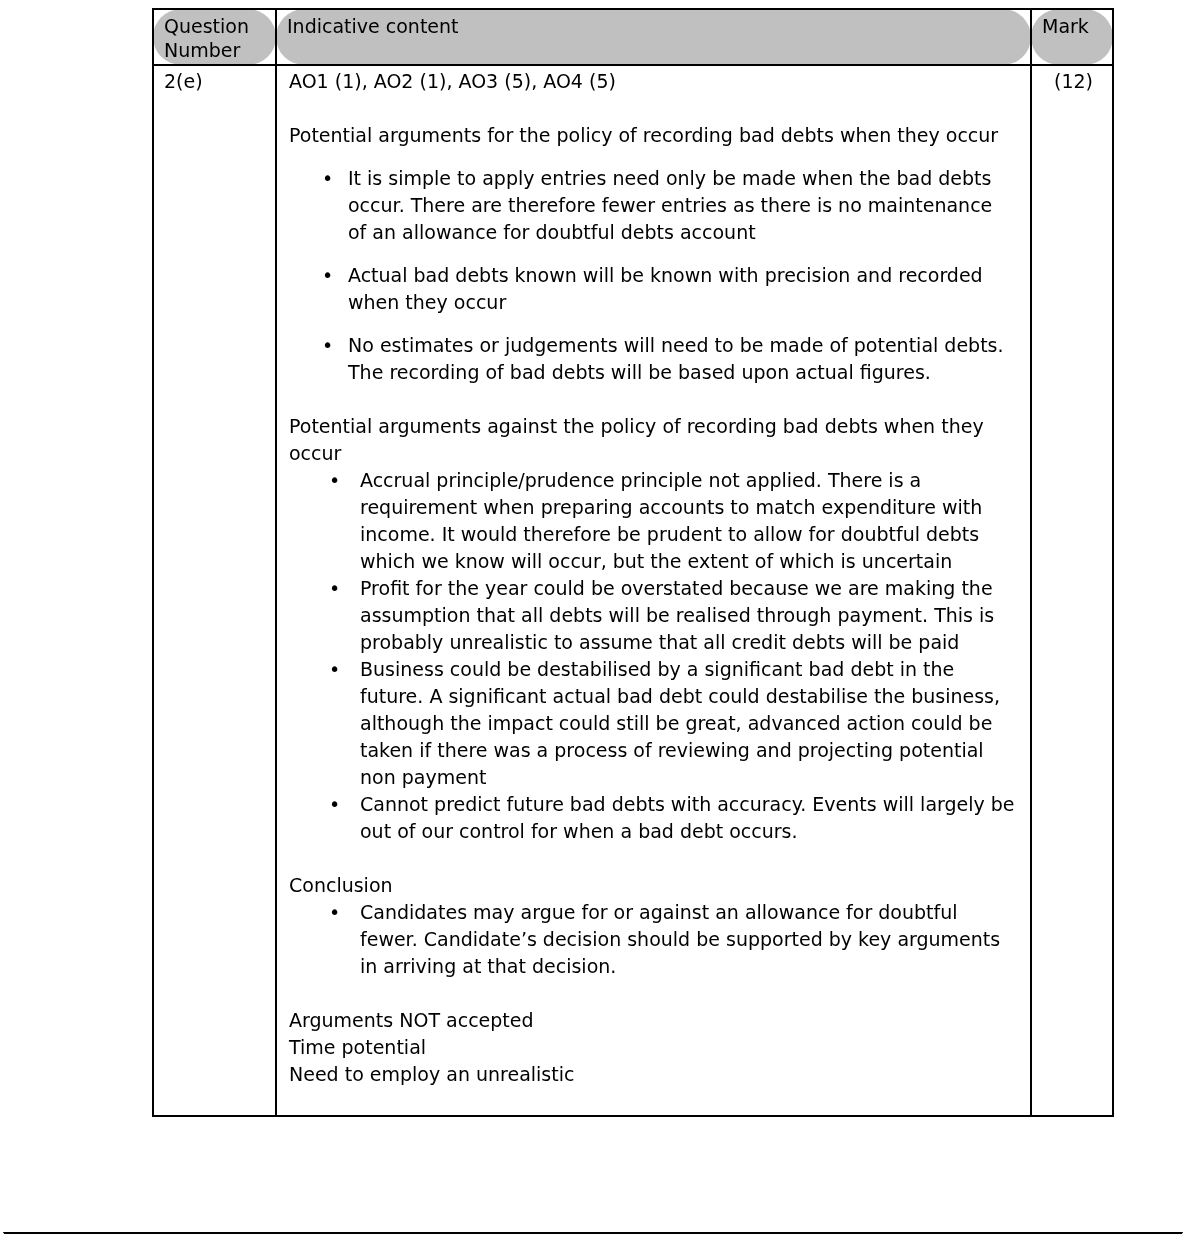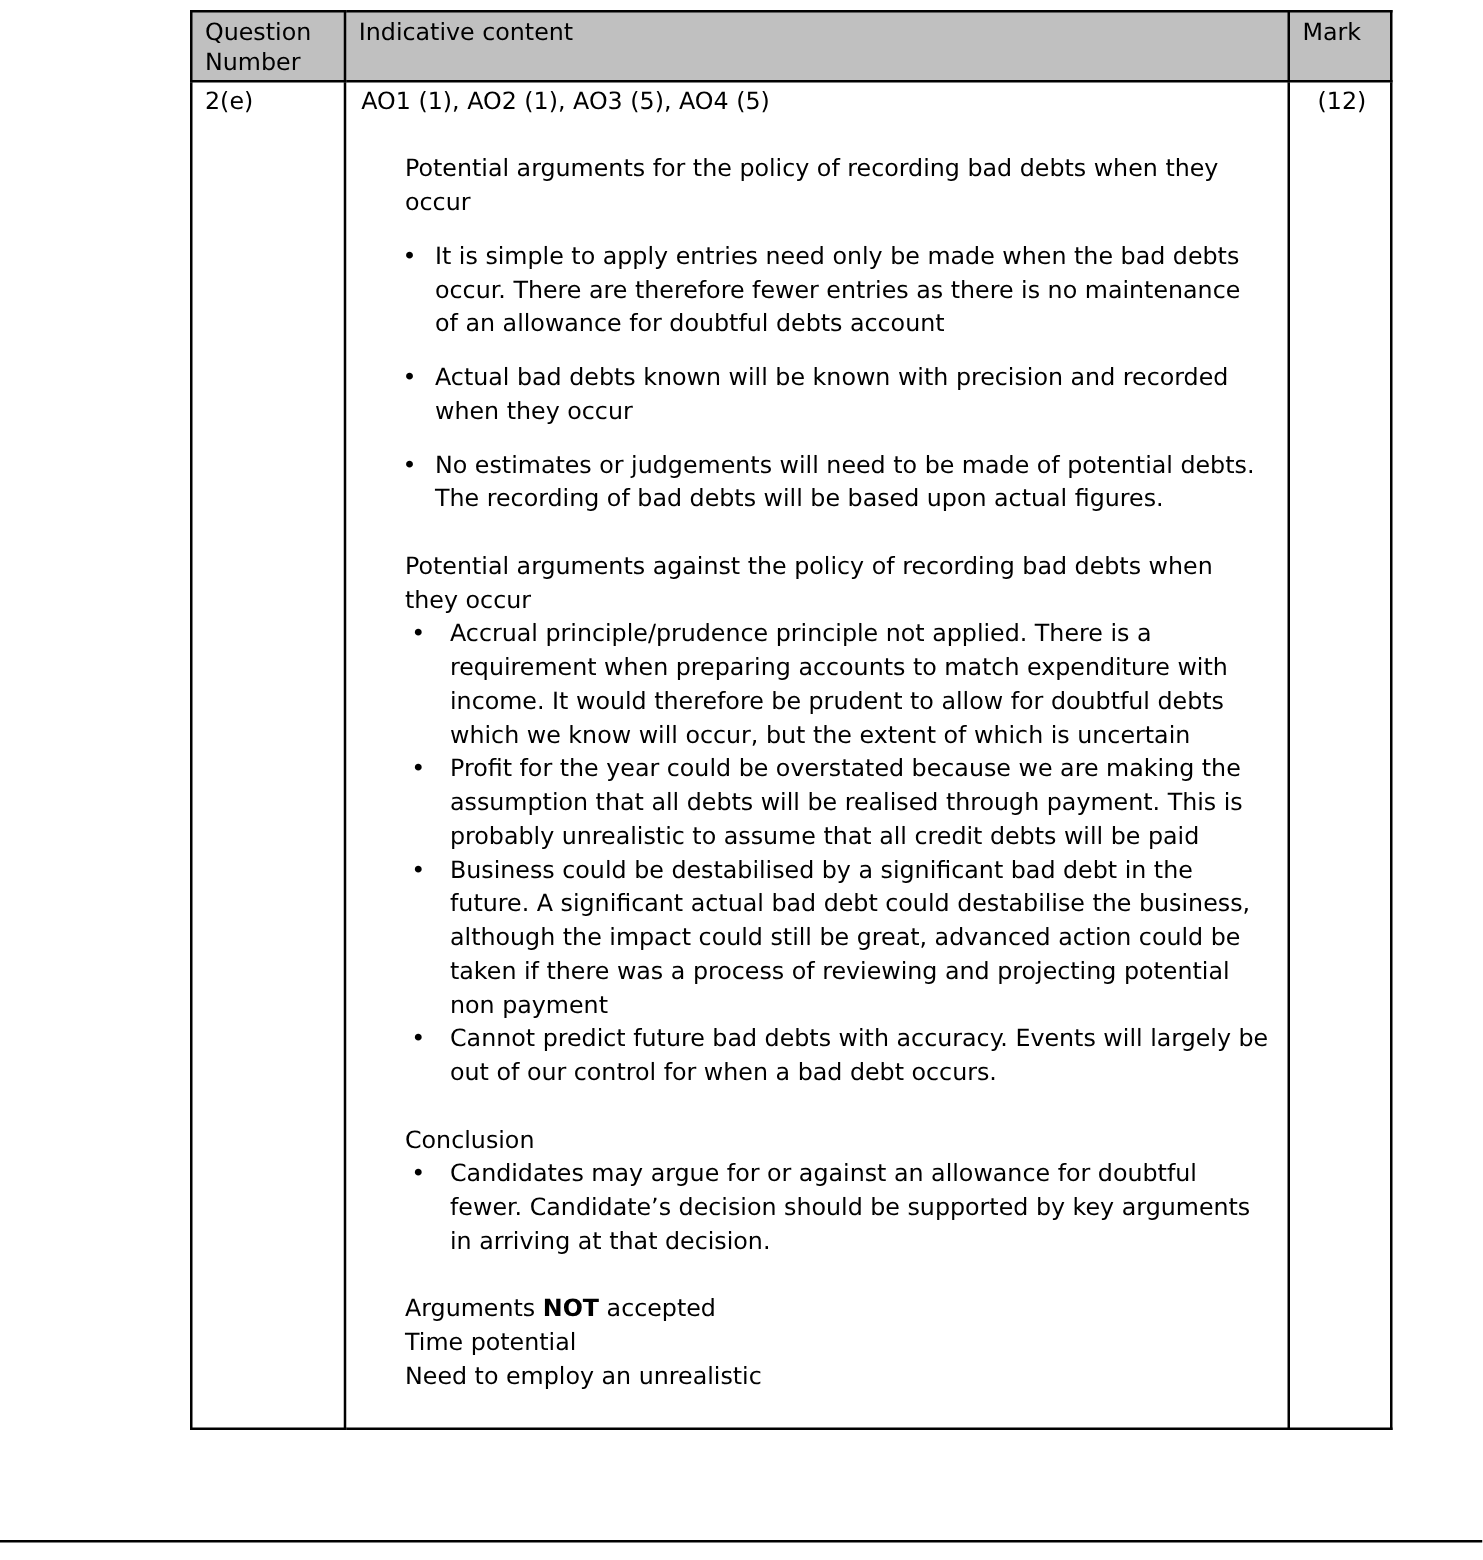--- a/index.html
+++ b/index.html
@@ -1,15 +1,15 @@
 <!DOCTYPE html>
 <html><head>
 <meta charset="utf-8">
 <style>
-  * { margin: 0; padding: 0; box-sizing: border-box; }
+  * { margin: 0; padding: 0; box-sizing: border-box; border-radius: 28px; }
   html, body {
     width: 1186px;
     height: 1248px;
     background: #ffffff;
     font-family: "DejaVu Sans", sans-serif;
     color: #000000;
   }
   .page {
     position: relative;
     width: 1186px;
@@ -42,28 +42,28 @@
     padding: 2px 6px 4px 10px;
     height: 884px;
   }
   td.cell-c {
     padding: 2px 14px 27px 12px;
   }
   td.cell-m {
     vertical-align: bottom;
     padding: 2px 4px 6px 22px;
   }
-  .gap { margin-top: 27px; margin-left: 35px; }
+  .gap { margin-top: 27px; }
   ul.blist { list-style: none; }
   ul.blist li { position: relative; }
   ul.list1 li { padding-left: 59px; margin-top: 16px; }
   ul.list1 li::before { content: "\2022"; position: absolute; left: 33px; }
   ul.list2 li { padding-left: 71px; }
   ul.list2 li::before { content: "\2022"; position: absolute; left: 40px; }
-  .bold { font-weight: bold; }
+  .bold { font-weight: normal; }
   .bottom-rule {
     position: absolute;
     left: 0;
     top: 1232px;
     width: 1186px;
     height: 2px;
     background: #000000;
   }
 </style>
 </head>

